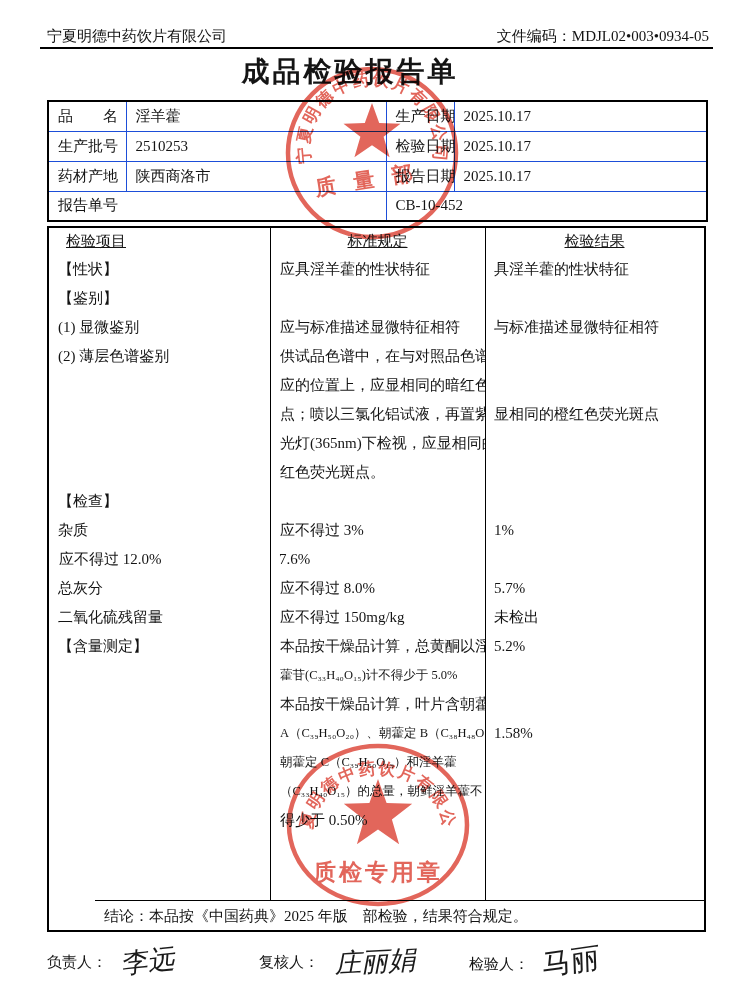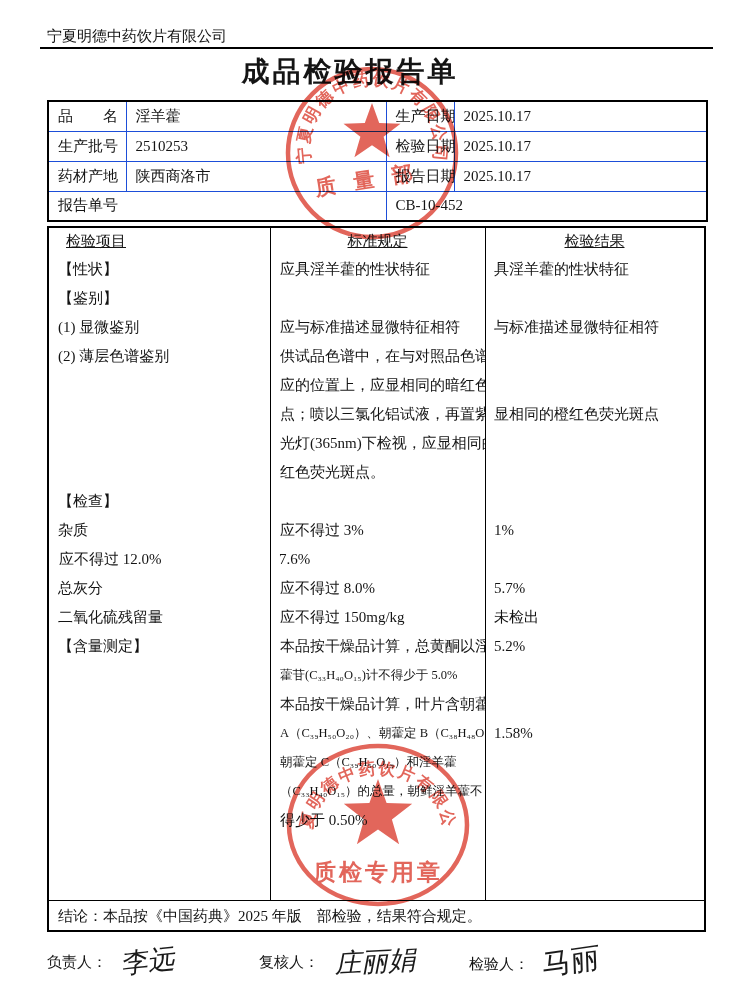--- a/index.html
+++ b/index.html
@@ -34,21 +34,21 @@
   .mt-body { position:relative; min-height:645px; }
   .mt-row { display:grid; grid-template-columns:221px 215px 219px;
             height:29px; line-height:29px; font-size:15px; }
   .mt-row > div { white-space:nowrap; overflow:hidden; }
   .c-item { padding-left:9px; }
   .c-std  { padding-left:10px; }
   .c-res  { padding-left:9px; }
   .mt-row.small .c-std { font-size:12.5px; }
   .mt-concl { border-top:1px solid #000; height:30px; line-height:30px;
               font-size:15px; padding-left:9px; position:relative; z-index:3;
-              background:transparent; }
+              background:transparent;margin-left:46px; }
 
   .signs { position:absolute; left:47px; top:936px; width:659px; height:58px;
            font-size:15px; }
   .sign-block { position:absolute; top:4px; white-space:nowrap; }
   .sb-leader { left:0; } .sb-reviewer { left:212px; } .sb-inspector { left:422px; }
   .sig { display:inline-block; font-family:"DejaVu Sans",sans-serif;
          font-size:27px; margin-left:14px; transform:rotate(-6deg) skewX(-10deg);
          transform-origin:left bottom; position:relative; top:6px; color:#1a1a1a; }
   .sb-reviewer .sig { transform:rotate(-3deg) skewX(-14deg); }
   .sb-inspector .sig { transform:rotate(-8deg) skewX(-6deg); font-size:29px; }
@@ -58,20 +58,21 @@
   .stamp-top { left:282px; top:63px; }
   .stamp-bot { left:283px; top:740px; }
   svg.stamp text { font-family:"Liberation Sans","DejaVu Sans",sans-serif;
                    font-weight:bold; }
 </style>
 </head>
 <body>
 
 <div class="hdr">
   <span>宁夏明德中药饮片有限公司</span>
+  <span><span>文件编码：</span><span>MDJL02•003•0934-05</span></span>
 </div>
 <div class="hdr-rule"></div>
 <div class="title">成品检验报告单</div>
 
 <table class="info">
   <colgroup>
       <col style="width:78px">
       <col style="width:260px">
       <col style="width:68px">
       <col style="width:253px">

